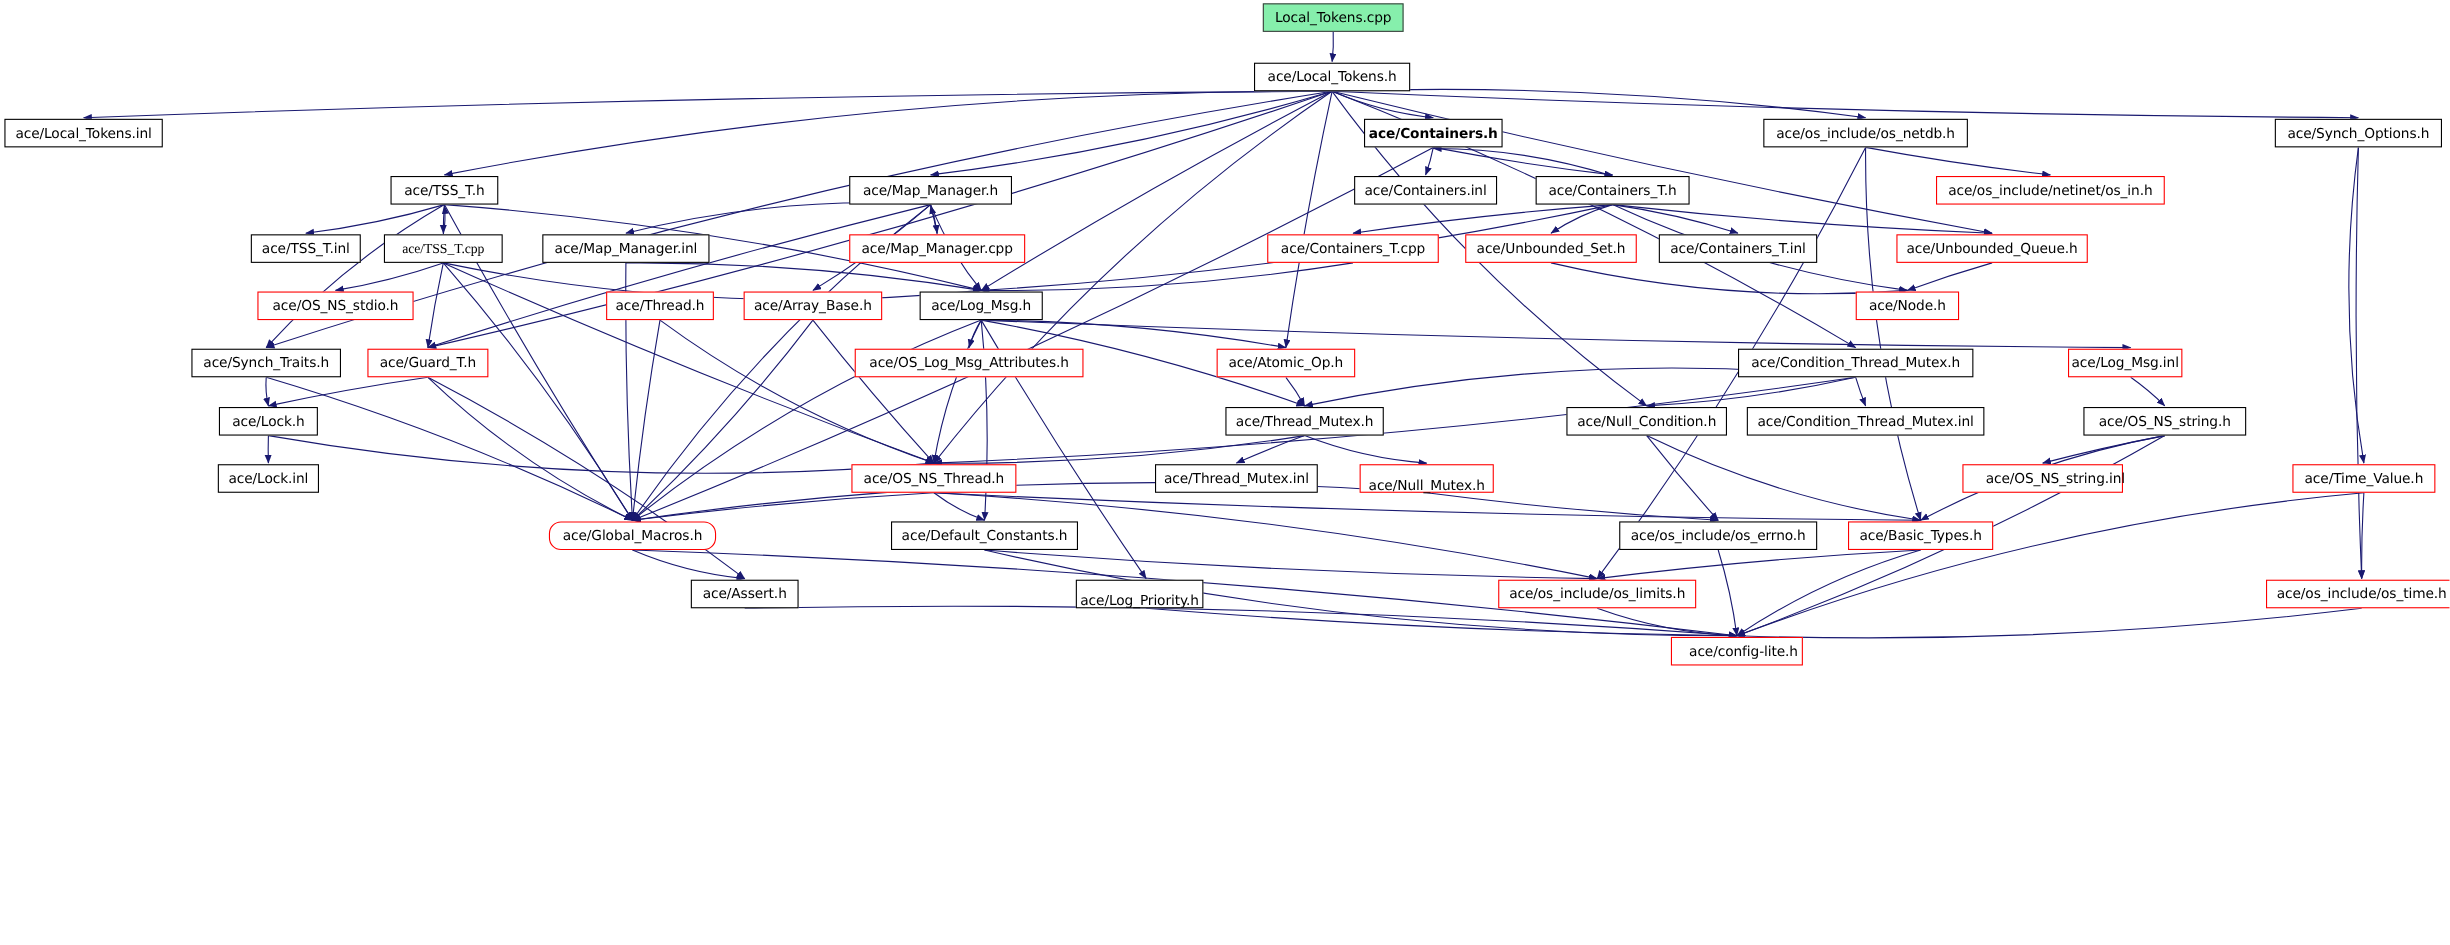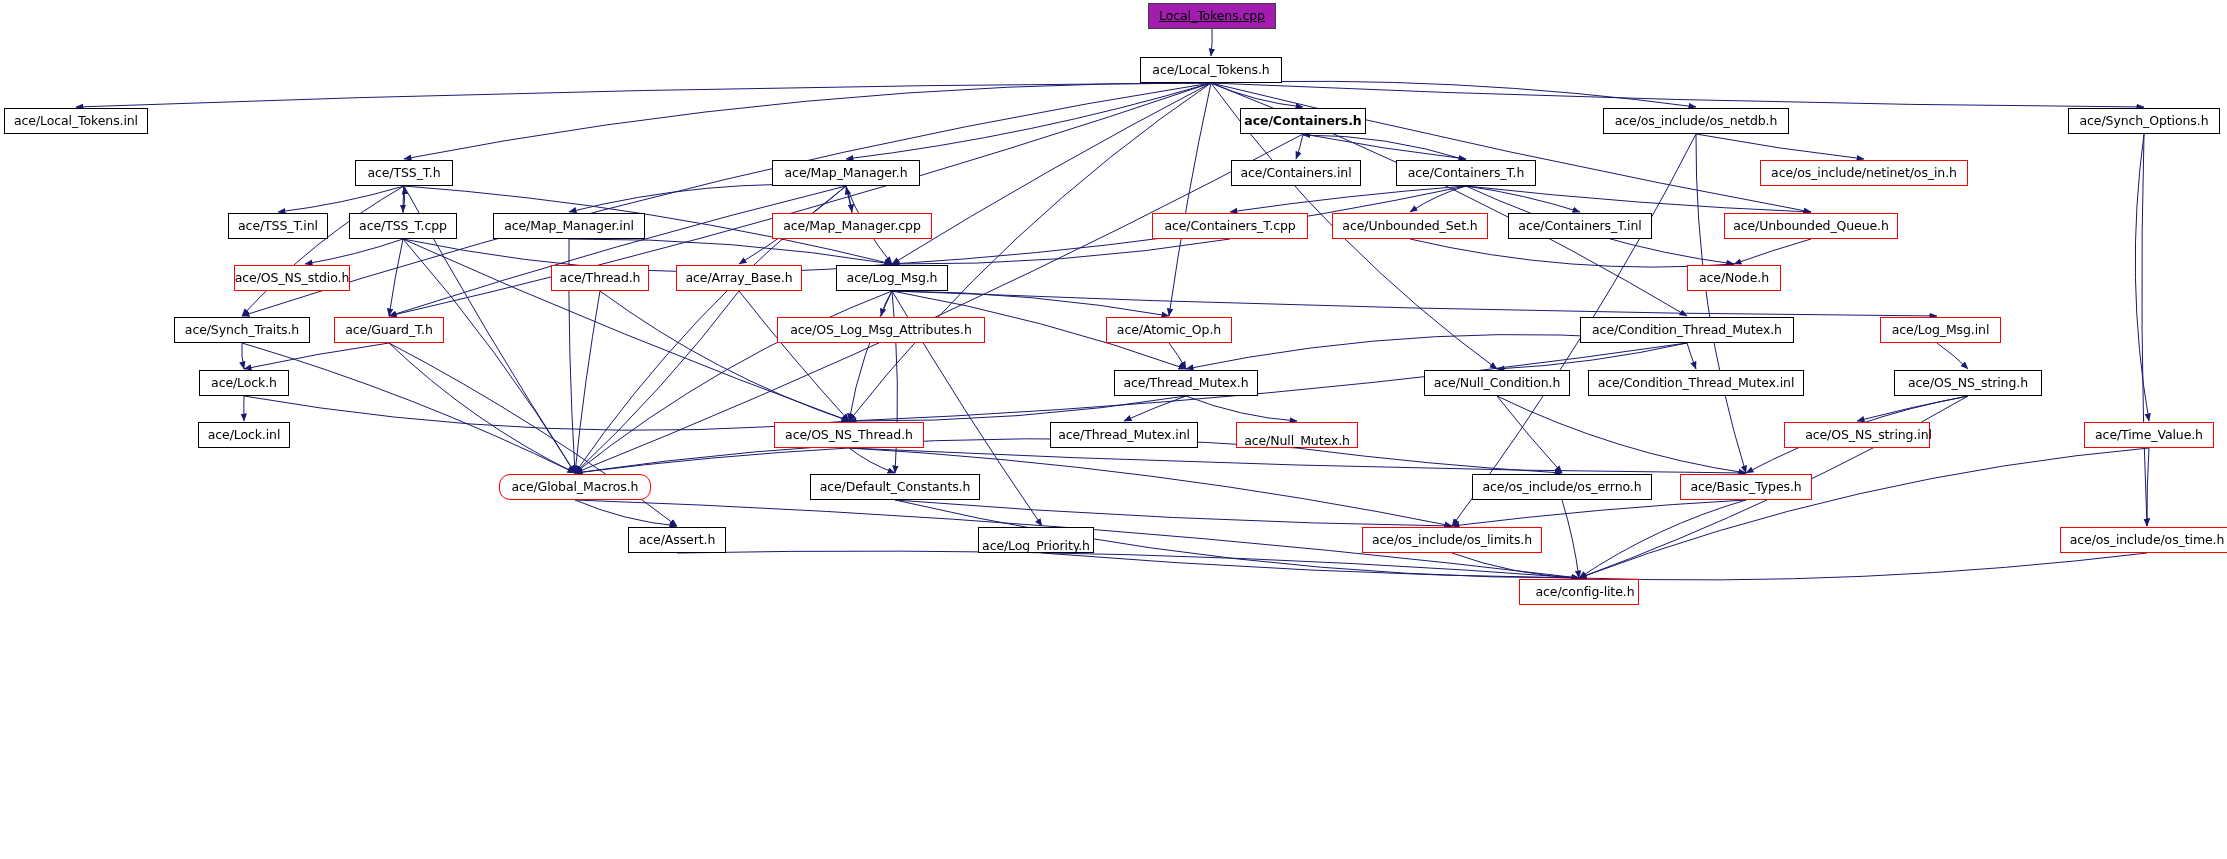--- a/index.html
+++ b/index.html
@@ -36,23 +36,22 @@
     line-height: 1;
     color: #000000;
     white-space: nowrap;
     letter-spacing: -0.1px;
     cursor: pointer;
   }
   .node.red {
     border-color: #ff0000;
   }
   .node.root {
-    background: #a21caf;
+    background: #86efac;
     border-color: #404040;
-    text-decoration: underline;
   }
   .node-label {
     pointer-events: none;
   }
 </style>
 </head>
 <body>
 
 <div id="graph-root">
   <svg id="edge-layer" viewBox="0 0 2227 859">
@@ -199,42 +198,42 @@
       </div>
       <div class="node" style="left: 1396px; top: 160px; width: 140px;">
         <span class="node-label">ace/Containers_T.h</span>
       </div>
       <div class="node red" style="left: 1760px; top: 160px; width: 208px;">
         <span class="node-label">ace/os_include/netinet/os_in.h</span>
       </div>
       <div class="node" style="left: 228px; top: 213px; width: 100px;">
         <span class="node-label">ace/TSS_T.inl</span>
       </div>
-      <div class="node" style="left: 349px; top: 213px; width: 108px;">
+      <div class="node" style="left: 349px; top: 213px; width: 108px; font-family: Liberation Serif, serif;">
         <span class="node-label">ace/TSS_T.cpp</span>
       </div>
       <div class="node" style="left: 493px; top: 213px; width: 152px;">
         <span class="node-label">ace/Map_Manager.inl</span>
       </div>
       <div class="node red" style="left: 772px; top: 213px; width: 160px;">
         <span class="node-label">ace/Map_Manager.cpp</span>
       </div>
       <div class="node red" style="left: 1152px; top: 213px; width: 156px;">
         <span class="node-label">ace/Containers_T.cpp</span>
       </div>
       <div class="node red" style="left: 1332px; top: 213px; width: 156px;">
         <span class="node-label">ace/Unbounded_Set.h</span>
       </div>
       <div class="node" style="left: 1508px; top: 213px; width: 144px;">
         <span class="node-label">ace/Containers_T.inl</span>
       </div>
       <div class="node red" style="left: 1724px; top: 213px; width: 174px;">
         <span class="node-label">ace/Unbounded_Queue.h</span>
       </div>
-      <div class="node red" style="left: 234px; top: 265px; width: 116px;">
+      <div class="node red" style="left: 234px; top: 265px; width: 142px;">
         <span class="node-label">ace/OS_NS_stdio.h</span>
       </div>
       <div class="node red" style="left: 551px; top: 265px; width: 98px;">
         <span class="node-label">ace/Thread.h</span>
       </div>
       <div class="node red" style="left: 676px; top: 265px; width: 126px;">
         <span class="node-label">ace/Array_Base.h</span>
       </div>
       <div class="node" style="left: 836px; top: 265px; width: 112px;">
         <span class="node-label">ace/Log_Msg.h</span>
@@ -250,21 +249,21 @@
       </div>
       <div class="node red" style="left: 777px; top: 317px; width: 208px;">
         <span class="node-label">ace/OS_Log_Msg_Attributes.h</span>
       </div>
       <div class="node red" style="left: 1106px; top: 317px; width: 126px;">
         <span class="node-label">ace/Atomic_Op.h</span>
       </div>
       <div class="node" style="left: 1580px; top: 317px; width: 214px;">
         <span class="node-label">ace/Condition_Thread_Mutex.h</span>
       </div>
-      <div class="node red" style="left: 1880px; top: 317px; width: 121px;">
+      <div class="node red" style="left: 1880px; top: 317px; width: 104px;">
         <span class="node-label">ace/Log_Msg.inl</span>
       </div>
       <div class="node" style="left: 199px; top: 370px; width: 90px;">
         <span class="node-label">ace/Lock.h</span>
       </div>
       <div class="node" style="left: 1114px; top: 370px; width: 144px;">
         <span class="node-label">ace/Thread_Mutex.h</span>
       </div>
       <div class="node" style="left: 1424px; top: 370px; width: 146px;">
         <span class="node-label">ace/Null_Condition.h</span>

